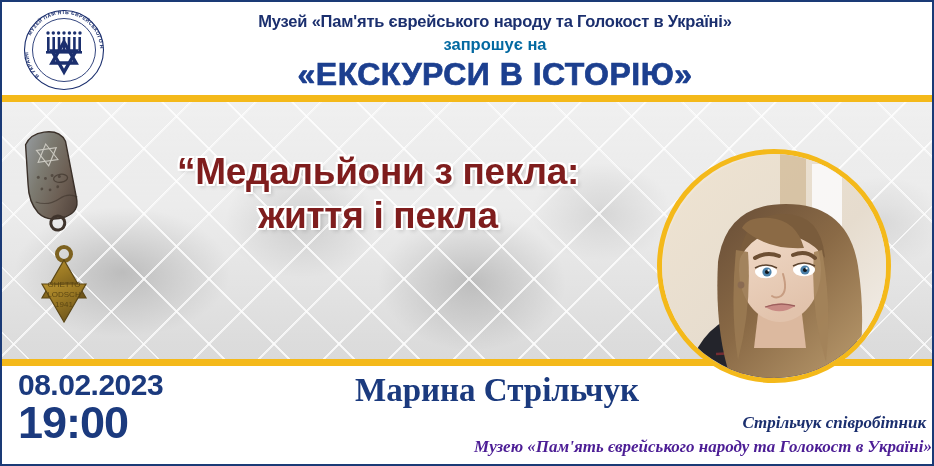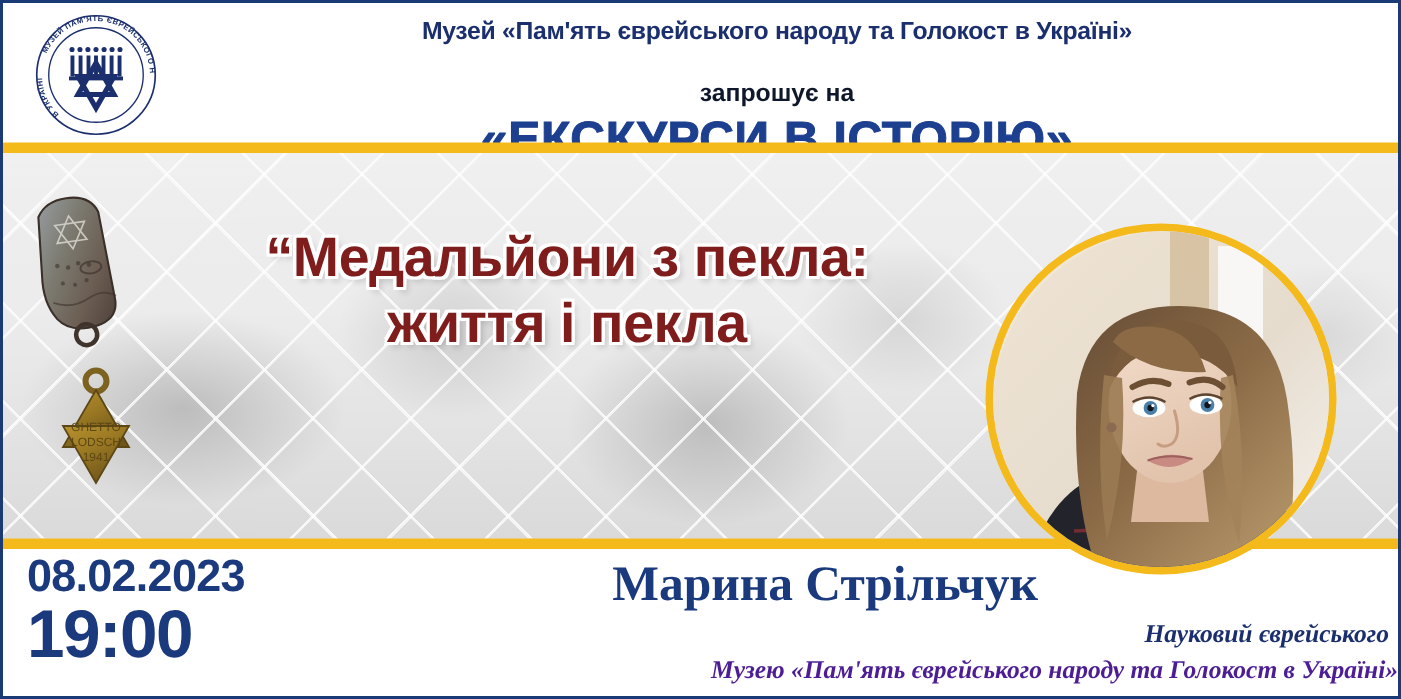--- a/index.html
+++ b/index.html
@@ -35,39 +35,39 @@
     position: absolute;
     left: 18px;
     top: 4px;
     width: 88px;
     height: 88px;
   }
   .logo svg { display: block; }
 
   .header-text {
     position: absolute;
-    left: 166px;
+    left: 143px;
     top: 8px;
     width: 700px;
     text-align: center;
   }
   .hdr-line1 {
     font-size: 16.5px;
     font-weight: bold;
     color: #1b2f6e;
     letter-spacing: -0.2px;
     line-height: 22px;
     white-space: nowrap;
   }
   .hdr-line2 {
     font-size: 16.5px;
     font-weight: bold;
-    color: #0f172a;
+    color: #0369a1;
     line-height: 22px;
-    margin-top: 19px;
+    margin-top: 1px;
   }
   .hdr-line3 {
     font-size: 32px;
     font-weight: bold;
     color: #1c3f8f;
     line-height: 34px;
     letter-spacing: 0.5px;
     margin-top: 2px;
     -webkit-text-stroke: 0.7px #1c3f8f;
   }
@@ -204,21 +204,21 @@
     font-weight: bold;
     letter-spacing: -1px;
     line-height: 47px;
     margin-top: -2px;
   }
   .speaker-name {
     position: absolute;
     left: 300px;
     top: 4px;
     width: 390px;
-    text-align: right;
+    text-align: center;
     font-family: "Liberation Serif", serif;
     font-weight: bold;
     font-size: 33px;
     color: #1b3a7e;
     line-height: 40px;
     white-space: nowrap;
   }
   .credential-1 {
     position: absolute;
     right: 10px;
@@ -434,17 +434,17 @@
   <div class="divider-bottom"></div>
 
   <div class="footer">
     <div class="datetime">
       <div class="date">08.02.2023</div>
       <div class="time">19:00</div>
     </div>
 
     <div class="speaker-name">Марина Стрільчук</div>
 
-    <div class="credential-1">Науковий єврейського</div>
+    <div class="credential-1">Стрільчук співробітник</div>
     <div class="credential-2">Музею «Пам'ять єврейського народу та Голокост в Україні»</div>
   </div>
 
 </div>
 
 </body></html>

